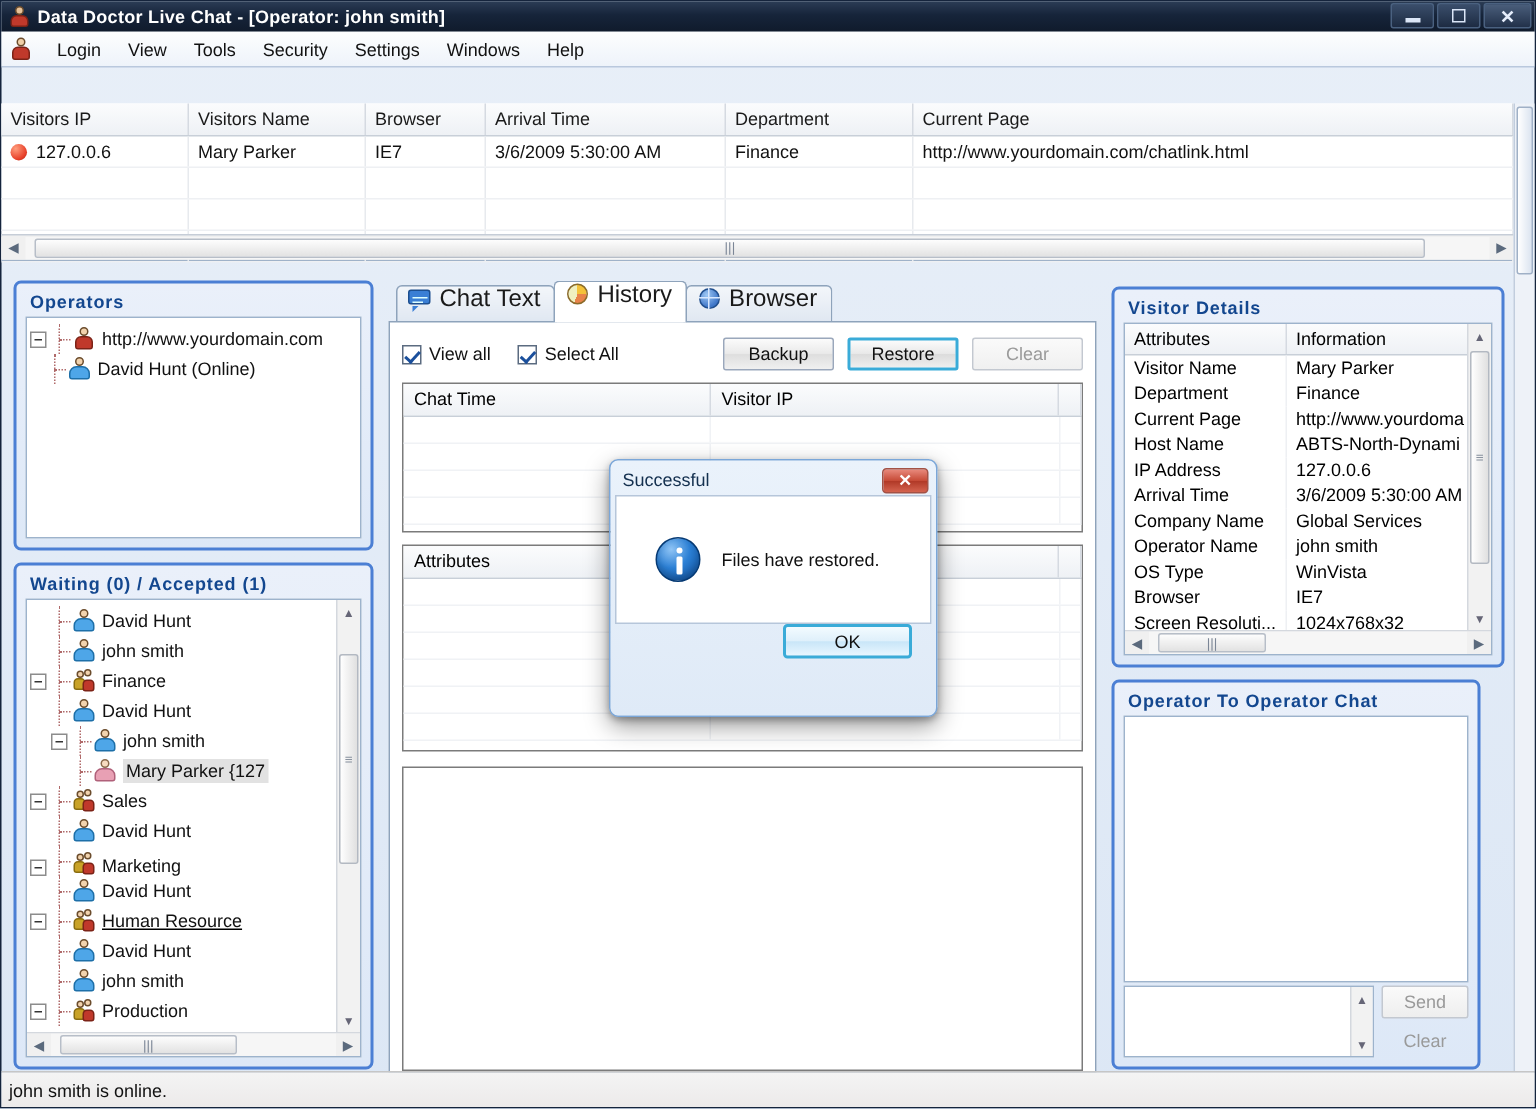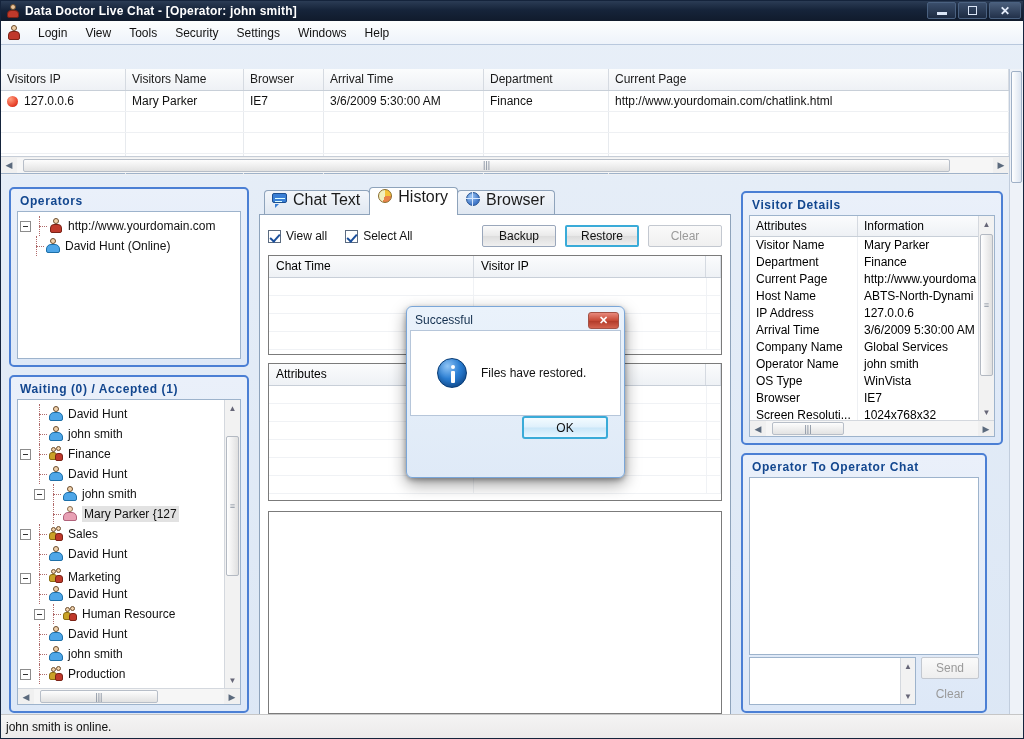--- a/index.html
+++ b/index.html
@@ -580,21 +580,21 @@
             <span class="label">Marketing</span>
           </div>
           <div class="tnode" style="padding-left: 16px;">
             <span class="dots elbow"></span>
             <span class="ico ico-user">
               <span class="h"></span>
               <span class="b"></span>
             </span>
             <span class="label">David Hunt</span>
           </div>
-          <div class="tnode" style="padding-left: 16px;">
+          <div class="tnode" style="padding-left: 2px; text-decoration: underline;">
             <span class="expander"></span>
             <span class="dots elbow"></span>
             <span class="ico ico-group">
               <span class="h"></span>
               <span class="h2"></span>
               <span class="b"></span>
               <span class="b2"></span>
             </span>
             <span class="label">Human Resource</span>
           </div>

